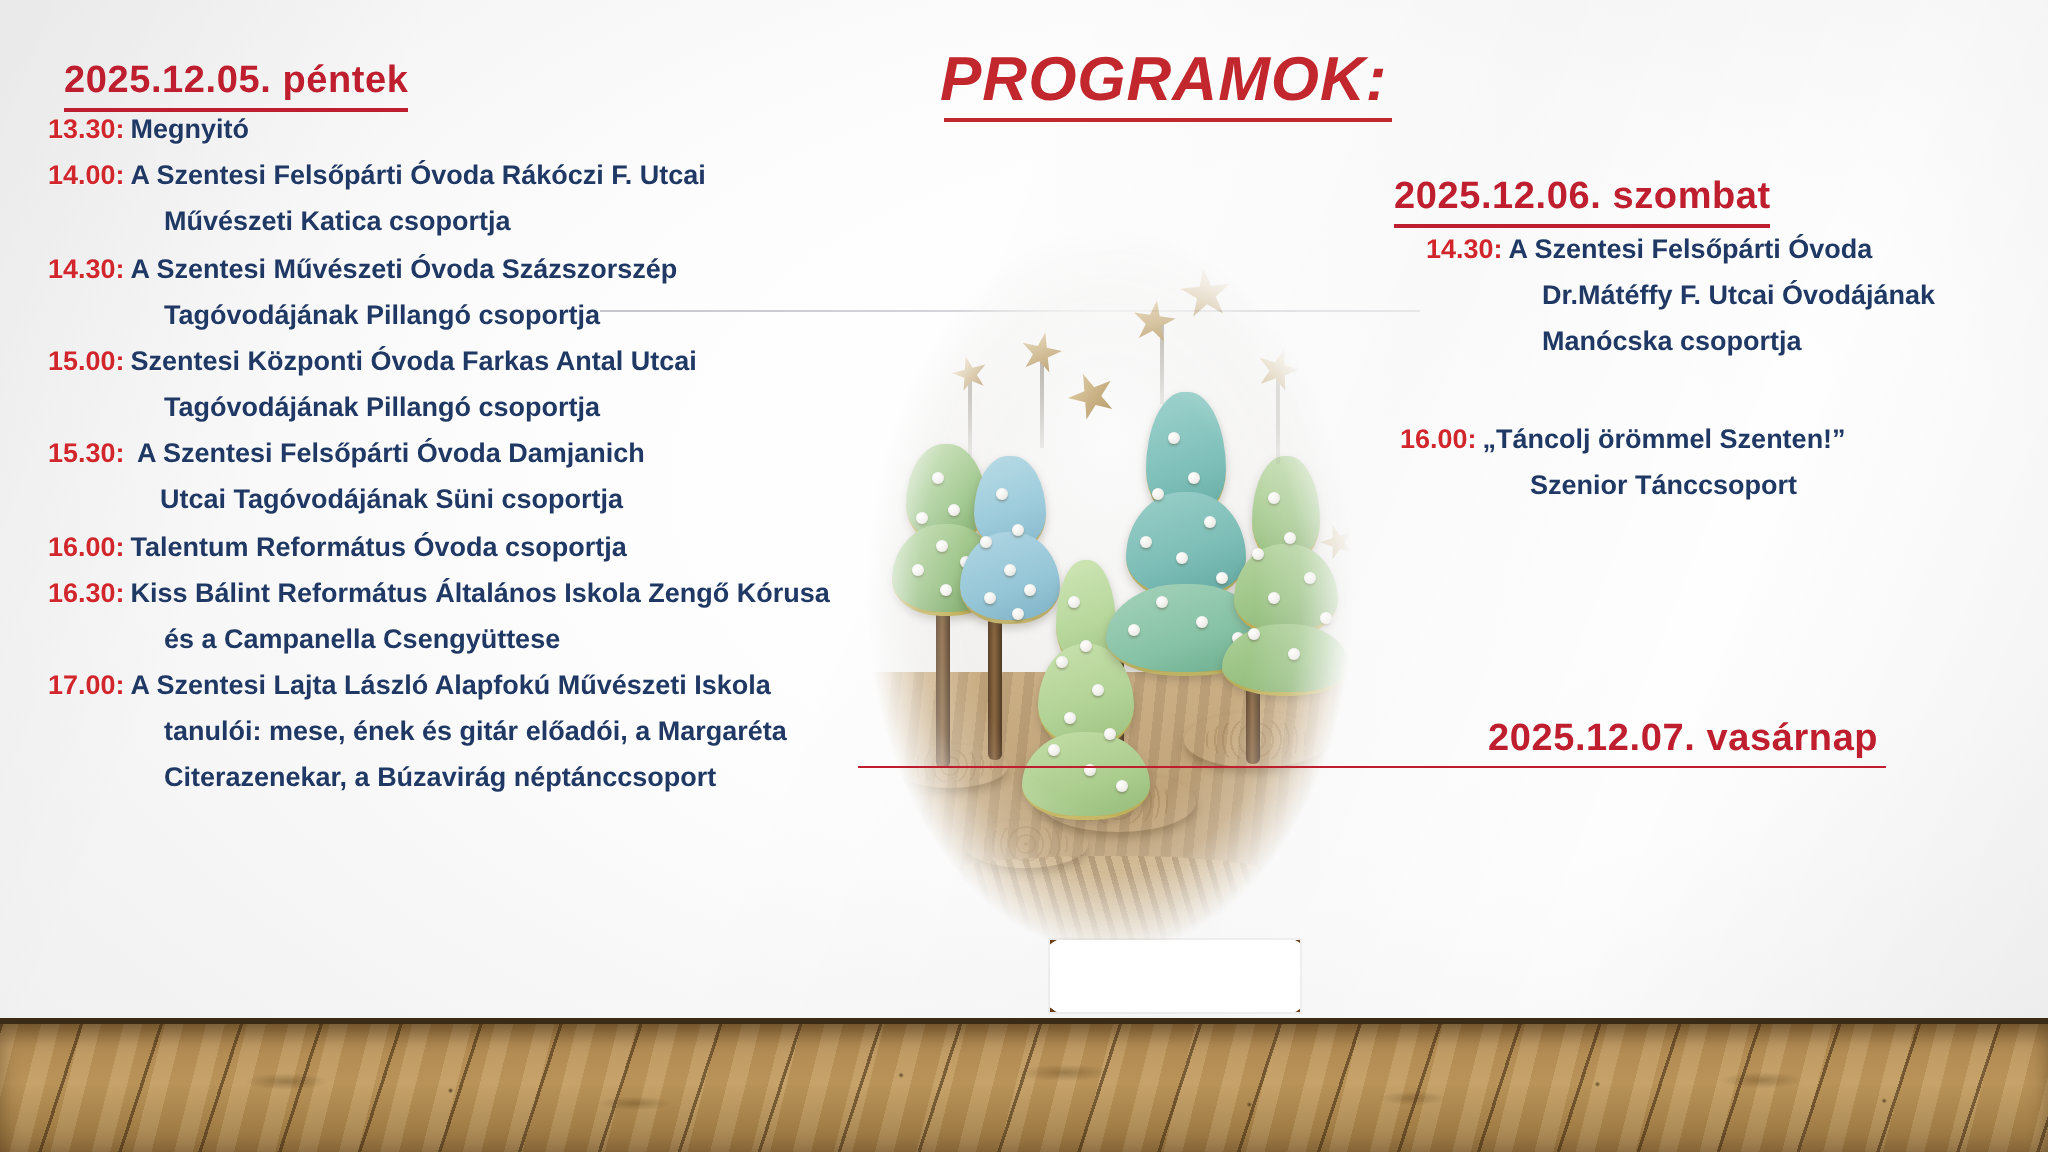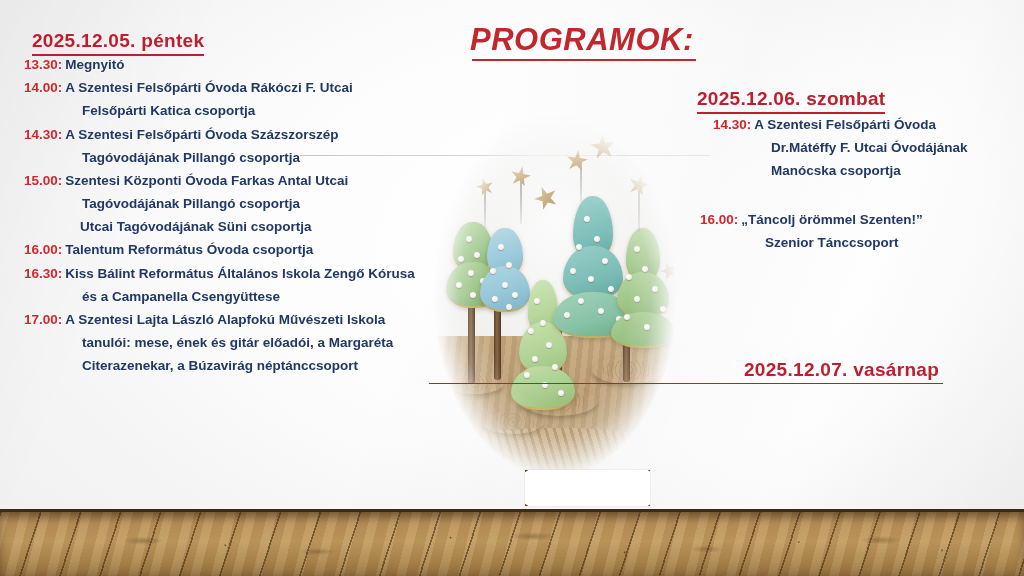--- a/index.html
+++ b/index.html
@@ -323,29 +323,32 @@
     <span class="dline"></span>
   </div>
 
   <div class="prog" id="prog-left">
     <div class="row">
       <span class="time">13.30:</span><span>Megnyitó</span>
     </div>
     <div class="row">
       <span class="time">14.00:</span><span>A Szentesi Felsőpárti Óvoda Rákóczi F. Utcai</span>
     </div>
-    <div class="row cont ind1">Felsőpárti  Katica csoportja</div>
-    <div class="row">
-      <span class="time">14.30:</span><span>A Szentesi Felsőpárti Óvoda Százszorszép</span>
+    <div class="row cont ind1">Művészeti  Katica csoportja</div>
+    <div class="row">
+      <span class="time">14.30:</span><span>A Szentesi Művészeti Óvoda Százszorszép</span>
     </div>
     <div class="row cont ind1">Tagóvodájának  Pillangó csoportja</div>
     <div class="row">
       <span class="time">15.00:</span><span>Szentesi Központi Óvoda Farkas Antal Utcai</span>
     </div>
     <div class="row cont ind1">Tagóvodájának Pillangó csoportja</div>
+    <div class="row">
+      <span class="time">15.30:</span><span> A Szentesi Felsőpárti Óvoda Damjanich</span>
+    </div>
     <div class="row cont ind2">Utcai Tagóvodájának Süni csoportja</div>
     <div class="row">
       <span class="time">16.00:</span><span>Talentum Református Óvoda csoportja</span>
     </div>
     <div class="row">
       <span class="time">16.30:</span><span>Kiss Bálint Református Általános Iskola Zengő Kórusa</span>
     </div>
     <div class="row cont ind1">és a Campanella Csengyüttese</div>
     <div class="row">
       <span class="time">17.00:</span><span>A Szentesi Lajta László Alapfokú  Művészeti Iskola</span>

